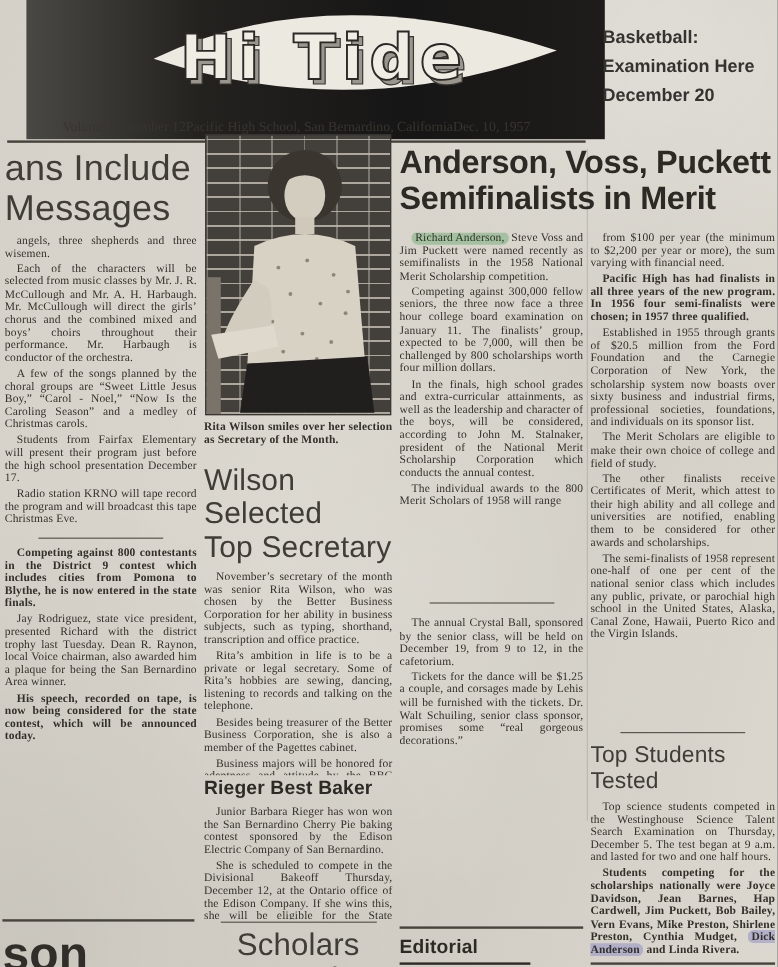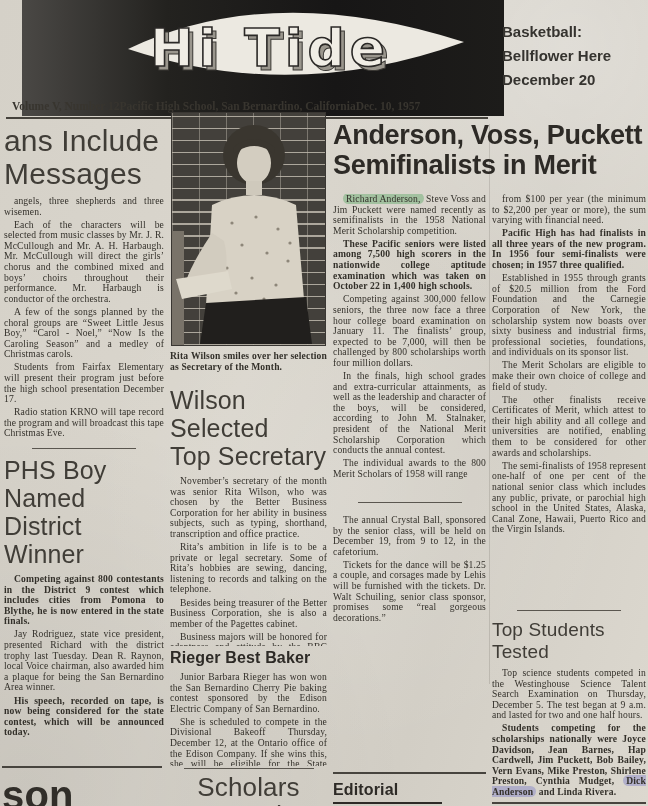--- a/index.html
+++ b/index.html
@@ -12,23 +12,23 @@
       radial-gradient(circle at 4% 98%, rgba(0,0,0,0.07), transparent 38%),
       linear-gradient(105deg,#d5d1c8 0%,#dad6cd 40%,#d2cec5 70%,#dcd8cf 100%);
   }
   
   .masthead{position:absolute;left:22px;top:0;width:482px;height:116px;
     background:linear-gradient(90deg,#4a4845 0%,#23221f 30%,#171616 65%,#1d1c1a 100%);}
   .promo{position:absolute;left:502px;top:20px;width:142px;
     font-family:"Liberation Sans",sans-serif;font-weight:bold;font-size:15px;
     line-height:24px;color:#35332f;}
   .dateline{position:absolute;left:6px;top:94px;width:482px;height:25px;
-    display:flex;align-items:center;justify-content:flex-start;
+    display:flex;align-items:center;justify-content:center;
     border-bottom:2px solid #45423c;padding:0 6px;box-sizing:border-box;
-    font-weight:bold;font-size:11.5px;color:#38352f;}
+    font-weight:normal;font-size:11.5px;color:#38352f;}
   
   .story{position:absolute;font-size:9.6px;line-height:10.6px;letter-spacing:0.15px;}
   .story p{margin:0 0 2.5px;text-align:justify;text-indent:10px;}
   .b{font-weight:bold;}
   .h-light{font-family:"Liberation Sans",sans-serif;font-weight:400;color:#403d37;}
   .hl-xl{font-size:30px;line-height:33px;}
   .hl-lg{font-size:25px;line-height:28px;}
   .hl-md{font-size:26px;line-height:28px;}
   .hl-sm{font-size:19px;line-height:22px;}
   .h-bold{font-family:"Liberation Sans",sans-serif;font-weight:bold;color:#2d2a26;}
@@ -62,21 +62,21 @@
   <div class="masthead">
     <svg width="482" height="94" viewBox="0 0 482 94">
       <path d="M106,49 Q250,-20 442,42 Q272,104 106,49 Z" fill="#ece9e1"></path>
       <text x="248" y="66" text-anchor="middle" font-family="DejaVu Sans, sans-serif" font-size="52" font-weight="bold" letter-spacing="5" fill="#9a968d" stroke="#3a3834" stroke-width="1" transform="translate(4,4)">Hi Tide</text>
       <text x="248" y="66" text-anchor="middle" font-family="DejaVu Sans, sans-serif" font-size="52" font-weight="bold" letter-spacing="5" fill="#f0ede5" stroke="#2b2927" stroke-width="1.6">Hi Tide</text>
     </svg>
   </div>
 
   <div class="promo">
     <div>Basketball:</div>
-    <div>Bellflower Here</div>
+    <div>Examination Here</div>
     <div>December 20</div>
   </div>
 
   <div class="dateline">
     <span>Volume V, Number 12</span>
     <span>Pacific High School, San Bernardino, California</span>
     <span>Dec. 10, 1957</span>
   </div>
 
   <div class="fold"></div>
@@ -88,24 +88,20 @@
     </div>
     <p>angels, three shepherds and three wisemen.</p>
     <p>Each of the characters will be selected from music classes by Mr. J. R. McCullough and Mr. A. H. Harbaugh. Mr. McCullough will direct the girls’ chorus and the combined mixed and boys’ choirs throughout their performance. Mr. Harbaugh is conductor of the orchestra.</p>
     <p>A few of the songs planned by the choral groups are “Sweet Little Jesus Boy,” “Carol - Noel,” “Now Is the Caroling Season” and a medley of Christmas carols.</p>
     <p>Students from Fairfax Elementary will present their program just before the high school presentation December 17.</p>
     <p>Radio station KRNO will tape record the program and will broadcast this tape Christmas Eve.</p>
   </div>
 
   <div class="story" id="story-phs" style="left:4px;top:444px;width:160px;height:318px;overflow:hidden;">
     <div class="rule-center"></div>
-    <div class="h-light hl-lg headline-gap">
-      <div>PHS Boy Named</div>
-      <div>District Winner</div>
-    </div>
     <p class="b">Competing against 800 contestants in the District 9 contest which includes cities from Pomona to Blythe, he is now entered in the state finals.</p>
     <p>Jay Rodriguez, state vice president, presented Richard with the district trophy last Tuesday. Dean R. Raynon, local Voice chairman, also awarded him a plaque for being the San Bernardino Area winner.</p>
     <p class="b">His speech, recorded on tape, is now being considered for the state contest, which will be announced today.</p>
 
   </div>
 
   <div class="story" id="block-chosen" style="left:2px;top:766px;width:168px;">
     <div class="rule-full" style="width:160px;"></div>
     <div class="h-light" style="font-size:40px;font-weight:bold;line-height:42px;color:#312e29;">son Chosen</div>
   </div>
@@ -166,21 +162,20 @@
     </div>
   </div>
 
   <div class="story h-bold hb-xl" id="merit-headline" style="left:333px;top:120px;width:315px;">
     <div>Anderson, Voss, Puckett</div>
     <div>Semifinalists in Merit</div>
   </div>
 
   <div class="story" id="story-meritA" style="left:333px;top:194px;width:153px;height:300px;overflow:hidden;">
     <p><span class="hl hl-green">Richard Anderson,</span><span> Steve Voss and Jim Puckett were named recently as semifinalists in the 1958 National Merit Scholarship competition.</span></p>
-    <p class="b">These Pacific seniors were listed among 7,500 high scorers in the nationwide college aptitude examination which was taken on October 22 in 1,400 high schools.</p>
     <p>Competing against 300,000 fellow seniors, the three now face a three hour college board examination on January 11. The finalists’ group, expected to be 7,000, will then be challenged by 800 scholarships worth four million dollars.</p>
     <p>In the finals, high school grades and extra-curricular attainments, as well as the leadership and character of the boys, will be considered, according to John M. Stalnaker, president of the National Merit Scholarship Corporation which conducts the annual contest.</p>
     <p>The individual awards to the 800 Merit Scholars of 1958 will range</p>
   </div>
 
   <div class="story" id="block-dance" style="left:333px;top:498px;width:153px;height:272px;overflow:hidden;">
     <div class="rule-center" style="margin-bottom:12px;"></div>
     <p>The annual Crystal Ball, sponsored by the senior class, will be held on December 19, from 9 to 12, in the cafetorium.</p>
     <p>Tickets for the dance will be $1.25 a couple, and corsages made by Lehis will be furnished with the tickets. Dr. Walt Schuiling, senior class sponsor, promises some “real gorgeous decorations.”</p>
 

